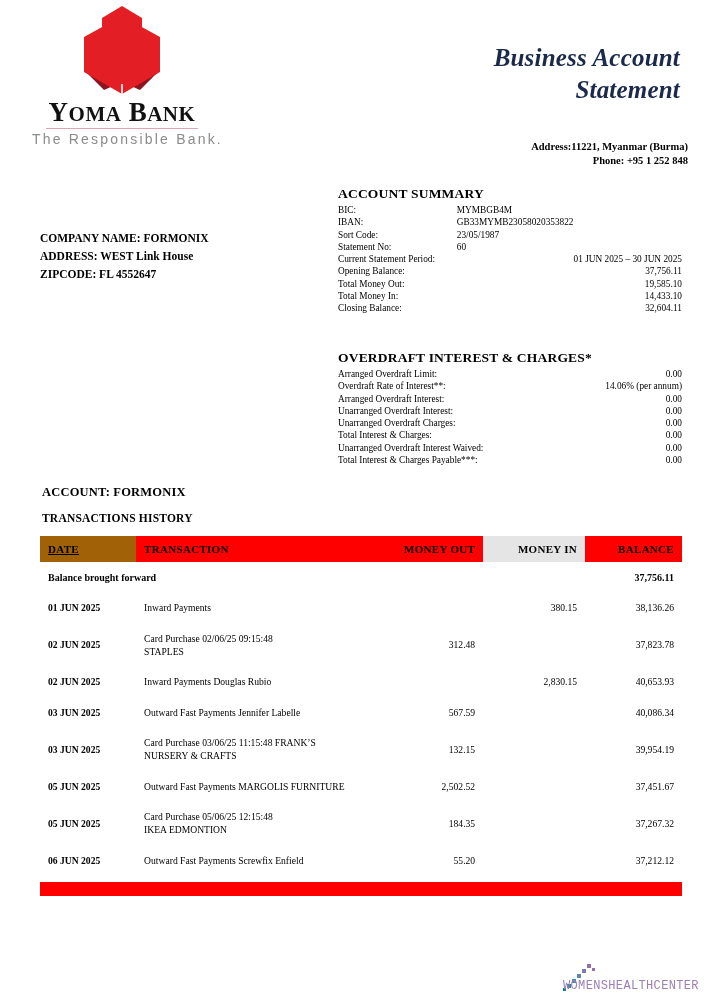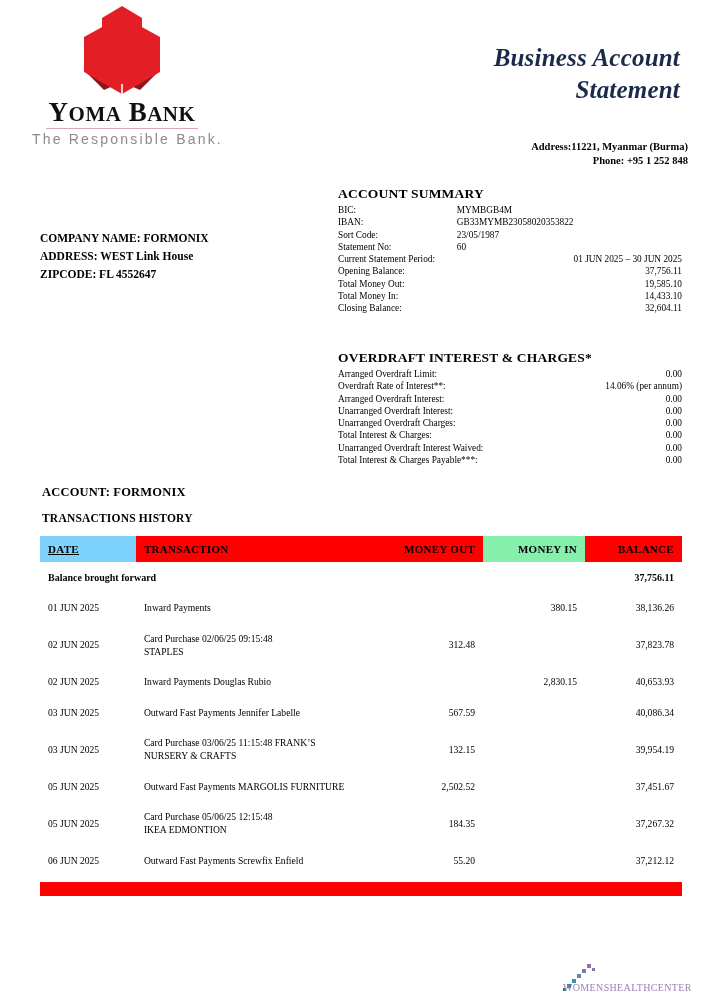--- a/index.html
+++ b/index.html
@@ -173,21 +173,21 @@
   table.txn th {
     background: #ff0000;
     color: #000000;
     font-weight: bold;
     font-size: 11px;
     letter-spacing: 0.3px;
     height: 26px;
     padding: 0 8px;
     vertical-align: middle;
   }
-  .c-date   { width: 88px;  text-align: left; }
+  .c-date   { width: 88px;  text-align: left; font-weight: bold; }
   .c-desc   { width: 264px; text-align: left; }
   .c-out    { width: 104px; text-align: right; }
   .c-in     { width: 98px;  text-align: right; }
   .c-bal    { width: 88px;  text-align: right; }
 
   table.txn td {
     font-size: 9.6px;
     padding: 9px 8px;
     vertical-align: middle;
     line-height: 1.32;
@@ -220,22 +220,22 @@
     width: 130px;
     height: 30px;
   }
   .wm-row {
     position: absolute;
     left: 0; bottom: 0;
     display: flex;
     align-items: center;
   }
   .wm-text {
-    font-family: Liberation Serif, serif;
-    font-size: 10px;
+    font-family: Liberation Mono, monospace;
+    font-size: 12px;
     letter-spacing: 0.35px;
     color: #9b7fb5;
     white-space: nowrap;
   }
   .wm-badge {
     font-family: "Liberation Sans", sans-serif;
     font-size: 8.2px;
     font-weight: bold;
     letter-spacing: 0.3px;
     color: #ffffff;
@@ -382,24 +382,24 @@
   </table>
 </div>
 
 <div class="account-head">ACCOUNT: FORMONIX</div>
 <div class="trans-head">TRANSACTIONS HISTORY</div>
 
 <div class="txn-wrap">
   <table class="txn">
     <thead>
       <tr>
-        <th class="c-date" style="background: #7dd3fc; text-decoration: underline;">DATE</th>
+        <th class="c-date" style="background: #a16207; text-decoration: underline;">DATE</th>
         <th class="c-desc" style="background: rgb(255, 0, 0);">TRANSACTION</th>
         <th class="c-out" style="background: rgb(255, 0, 0);">MONEY OUT</th>
-        <th class="c-in" style="background: #86efac;">MONEY IN</th>
+        <th class="c-in" style="background: #e5e5e5;">MONEY IN</th>
         <th class="c-bal" style="background: rgb(255, 0, 0);">BALANCE</th>
       </tr>
     </thead>
     <tbody>
       <tr class="bf">
         <td class="c-date c-desc" colspan="2">Balance brought forward</td>
         <td class="c-out"></td>
         <td class="c-in"></td>
         <td class="c-bal">37,756.11</td>
       </tr>

